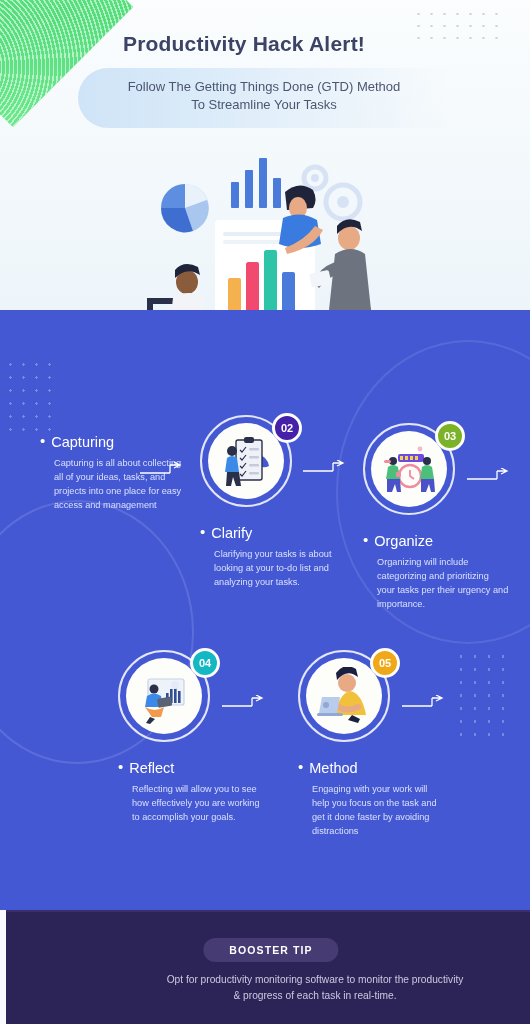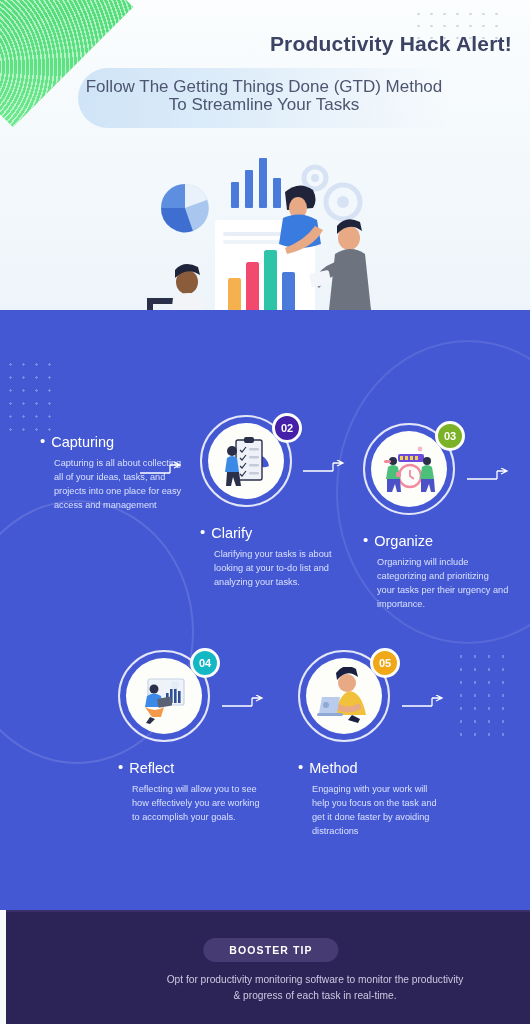--- a/index.html
+++ b/index.html
@@ -18,28 +18,28 @@
         transform:rotate(45deg);
         background:
           repeating-radial-gradient(circle at 50% 100%,
             rgba(255,255,255,.55) 0 1.5px, rgba(255,255,255,0) 1.5px 4px),
           linear-gradient(135deg,#63e583 0%,#55dd7c 55%,#6ee88e 100%);
         border-bottom-left-radius:0;}
   .dots-topright{position:absolute;right:22px;top:8px;width:96px;height:34px;
         background-image:radial-gradient(#c6ccd6 1.1px, transparent 1.2px);
         background-size:13px 12px;opacity:.85;}
 
-  .hero-title{position:absolute;left:0;top:32px;width:488px;text-align:right;
-        font-size:21px;font-weight:bold;color:#3c4365;letter-spacing:.2px;padding-left:24px;}
+  .hero-title{position:absolute;left:0;top:32px;width:488px;text-align:center;
+        font-size:21px;font-weight:bold;color:#3c4365;letter-spacing:.2px;}
 
   .sub-pill{position:absolute;left:78px;top:68px;width:372px;height:60px;
         border-radius:34px 0 0 34px;
         background:linear-gradient(90deg,#cfe4f7 0%,#dbebf9 35%,#eaf3fb 68%,rgba(240,247,252,0) 100%);}
   .sub-pill-text{position:absolute;left:78px;top:78px;width:372px;text-align:center;
-        font-size:17px;line-height:18px;color:#4d5570;}
+        font-size:13px;line-height:18px;color:#4d5570;}
 
   
   .illus{position:absolute;left:135px;top:150px;width:255px;height:240px;}
   .illus svg{display:block;}
 
   
   .body-blue{position:absolute;left:0;top:310px;width:530px;height:600px;
         background:#4458d4;overflow:hidden;}
   .dots-left{position:absolute;left:4px;top:48px;width:56px;height:78px;
         background-image:radial-gradient(rgba(255,255,255,.30) 1.2px, transparent 1.3px);

